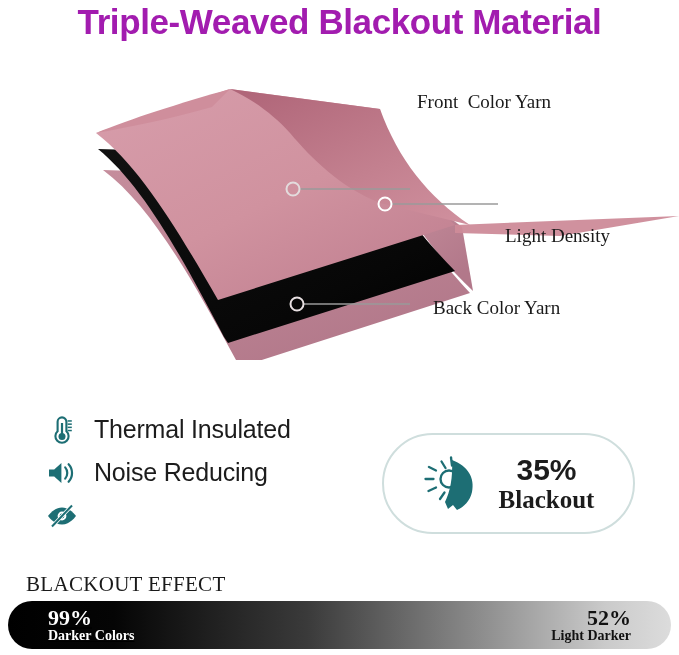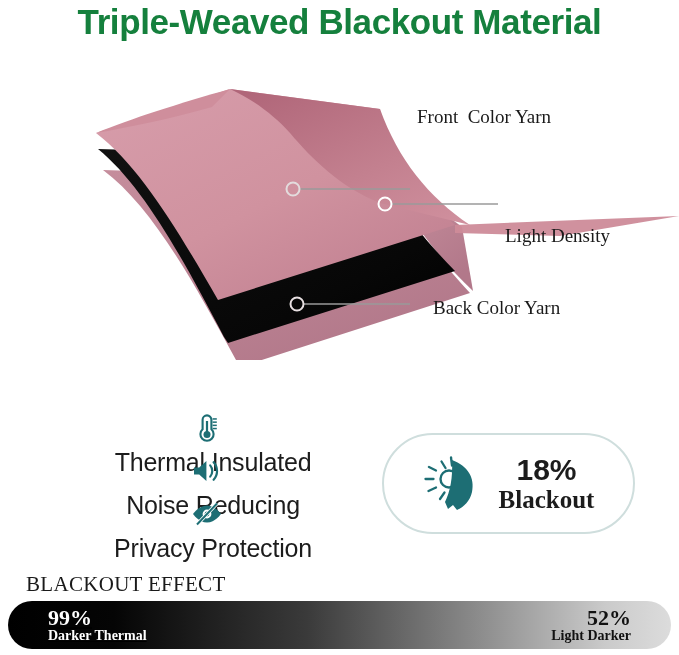--- a/index.html
+++ b/index.html
@@ -20,21 +20,21 @@
   #title {
     position: absolute;
     left: 0;
     top: 2px;
     width: 679px;
     text-align: center;
     font-family: "Liberation Sans", sans-serif;
     font-weight: bold;
     font-size: 35px;
     letter-spacing: -0.4px;
-    color: #15803d;
+    color: #a21caf;
     white-space: nowrap;
   }
 
   
   #diagram {
     position: absolute;
     left: 0;
     top: 75px;
     width: 679px;
     height: 285px;
@@ -42,36 +42,35 @@
   #diagram svg { display: block; }
 
   .callout-label {
     position: absolute;
     font-family: "Liberation Serif", serif;
     font-size: 19px;
     color: #1a1a1a;
     line-height: 1.18;
     white-space: pre;
   }
-  #label-front { left: 417px; top: 106px; }
+  #label-front { left: 417px; top: 91px; }
   #label-mid   { left: 505px; top: 180px; }
   #label-back  { left: 417px; top: 297px; margin-left: 16px; }
 
   
   #features {
     position: absolute;
     left: 42px;
     top: 408px;
     width: 330px;
   }
   .feature-row {
     display: flex;
     align-items: center;
     height: 43px;
-    flex-direction: column;
   }
   .feature-icon {
     width: 40px;
     height: 36px;
     flex: 0 0 40px;
     display: flex;
     align-items: center;
     justify-content: center;
   }
   .feature-text {
@@ -255,50 +254,49 @@
   <div class="feature-row">
     <span class="feature-icon">
       <svg width="34" height="28" viewBox="0 0 34 28" xmlns="http://www.w3.org/2000/svg">
         <path d="M17 5.5C8.8 5.5 3 14 3 14s5.8 8.5 14 8.5S31 14 31 14 25.2 5.5 17 5.5z" fill="#1d6e74"></path>
         <circle cx="17" cy="14" r="4.4" fill="#ffffff"></circle>
         <circle cx="17" cy="14" r="2.4" fill="#1d6e74"></circle>
         <line x1="7" y1="24.5" x2="27" y2="3.5" stroke="#ffffff" stroke-width="3.6"></line>
         <line x1="7" y1="24.5" x2="27" y2="3.5" stroke="#1d6e74" stroke-width="2"></line>
       </svg>
     </span>
-    <span class="feature-text">Privacy Protection</span>
   </div>
 
 </div>
 
 <div id="badge">
   <span id="badge-icon">
     <svg width="68" height="64" viewBox="0 0 68 64" xmlns="http://www.w3.org/2000/svg">
       <g stroke="#1d6e74" stroke-width="2.3" stroke-linecap="round" fill="none">
         <line x1="18.5" y1="9.5" x2="22.5" y2="16"></line>
         <line x1="6" y1="15" x2="13" y2="18.5"></line>
         <line x1="2.5" y1="27" x2="10.5" y2="27"></line>
         <line x1="5.5" y1="39" x2="13" y2="35.5"></line>
         <line x1="17" y1="47" x2="21.5" y2="40.5"></line>
         <line x1="28" y1="5.5" x2="29" y2="13.5"></line>
       </g>
       <circle cx="26" cy="27" r="8.5" fill="none" stroke="#1d6e74" stroke-width="2.4"></circle>
       <path d="M29 8 C45 14 52 26 49 40 C47 49 41 55 34 58 L30 53 L25 57 L22 50 C27 40 30 26 29 8 Z" fill="#1d6e74"></path>
     </svg>
   </span>
   <span id="badge-text">
-    <span id="badge-pct">18%</span>
+    <span id="badge-pct">35%</span>
     <span id="badge-word">Blackout</span>
   </span>
 </div>
 
 <div id="effect-heading">BLACKOUT EFFECT</div>
 
 <div id="effect-bar">
   <div class="bar-block" id="bar-left">
     <span class="bar-pct">99%</span>
-    <span class="bar-sub">Darker Thermal</span>
+    <span class="bar-sub">Darker Colors</span>
   </div>
   <div class="bar-block" id="bar-right">
     <span class="bar-pct">52%</span>
     <span class="bar-sub">Light Darker</span>
   </div>
 </div>
 
 </body></html>

